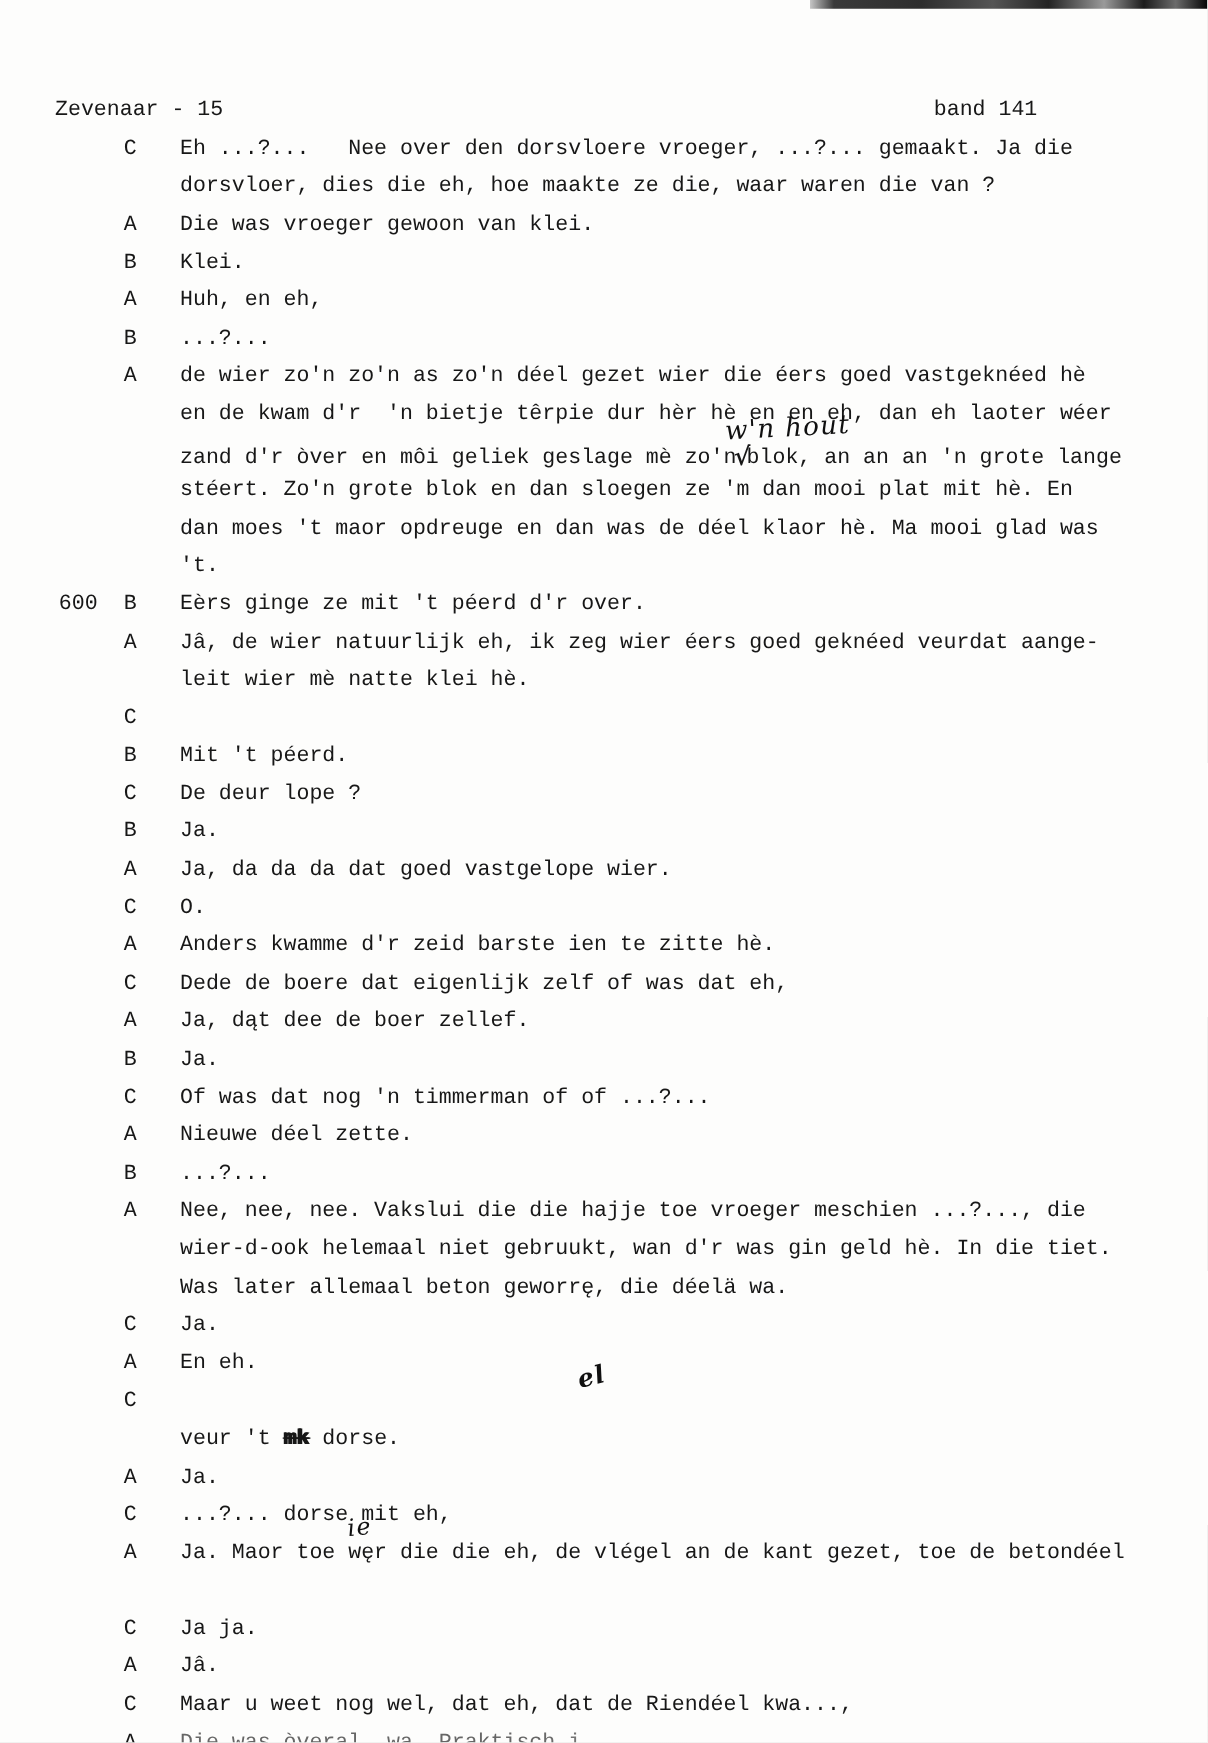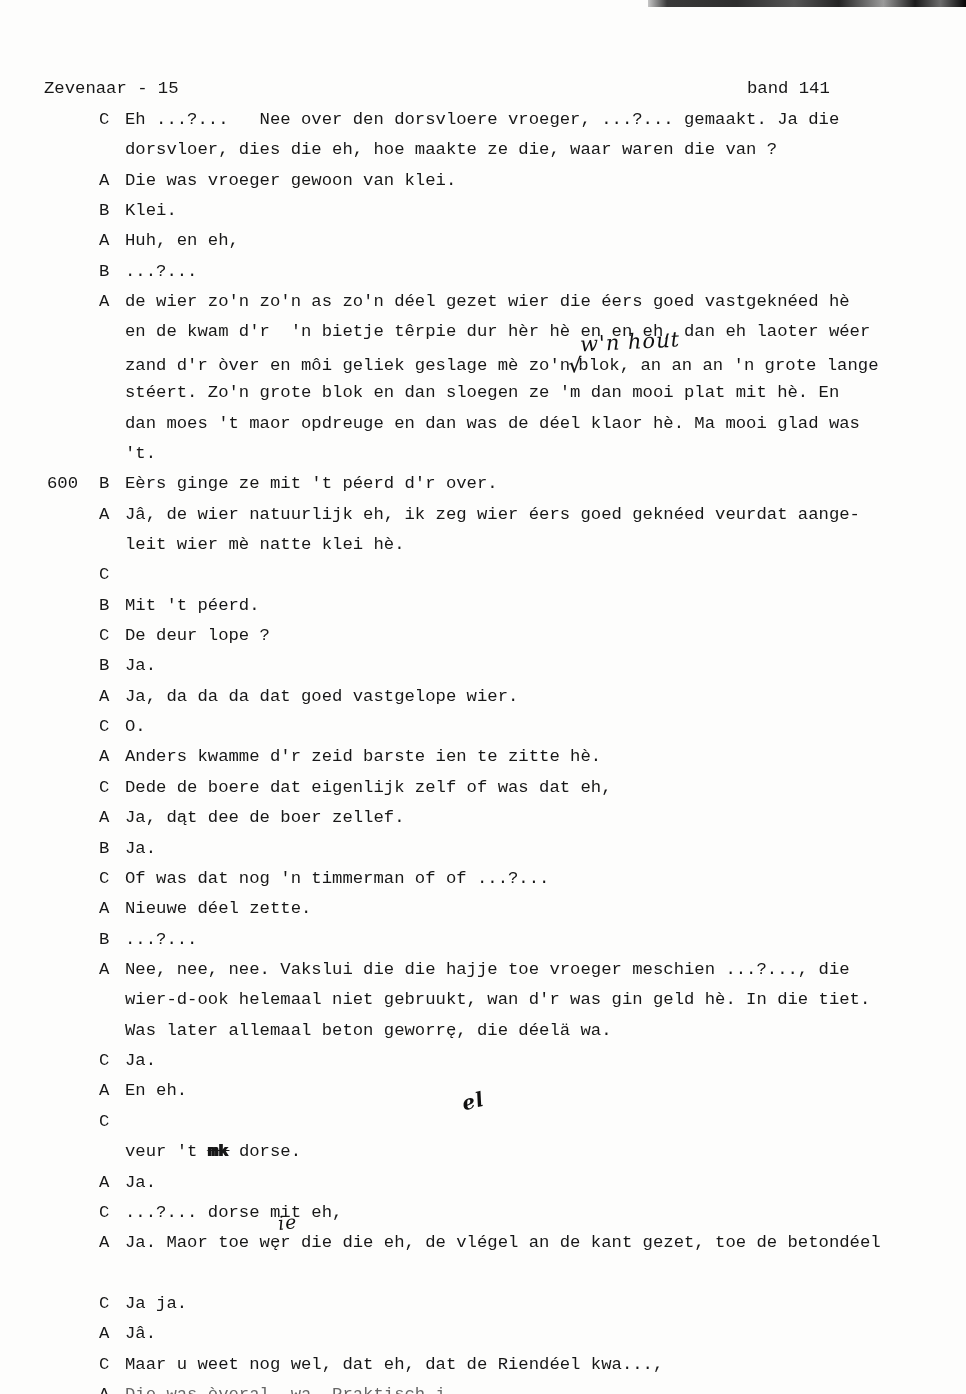--- a/index.html
+++ b/index.html
@@ -7,21 +7,21 @@
     position:relative;width:966px;height:1394px;background:#fdfdfc;
     overflow:hidden;font-family:"Liberation Mono",monospace;
     font-size:17.25px;color:#171717;margin:0 auto;
   }
   .hdr{position:absolute;top:79px;white-space:pre;}
   .hdr.left{left:44px;}
   .hdr.right{left:703px;margin-left:44px;}
   .line{position:absolute;left:0;width:966px;height:24px;}
   .num{position:absolute;left:47px;white-space:pre;}
   .sp{position:absolute;left:99px;white-space:pre;}
-  .tx{position:absolute;left:125px;white-space:pre;}
+  .tx{position:absolute;left:144px;white-space:pre;}
   .caret{
     display:inline-block;font-family:"DejaVu Serif",serif;font-style:italic;
     font-weight:bold;font-size:20px;line-height:1;transform:translateY(2px);
     margin:0 -3px 0 -2px;
   }
   .strike{
     font-weight:bold;text-decoration:line-through;
     text-shadow:0.8px 0 0 #171717, -0.5px 0 0 #171717;
   }
   .hw{

